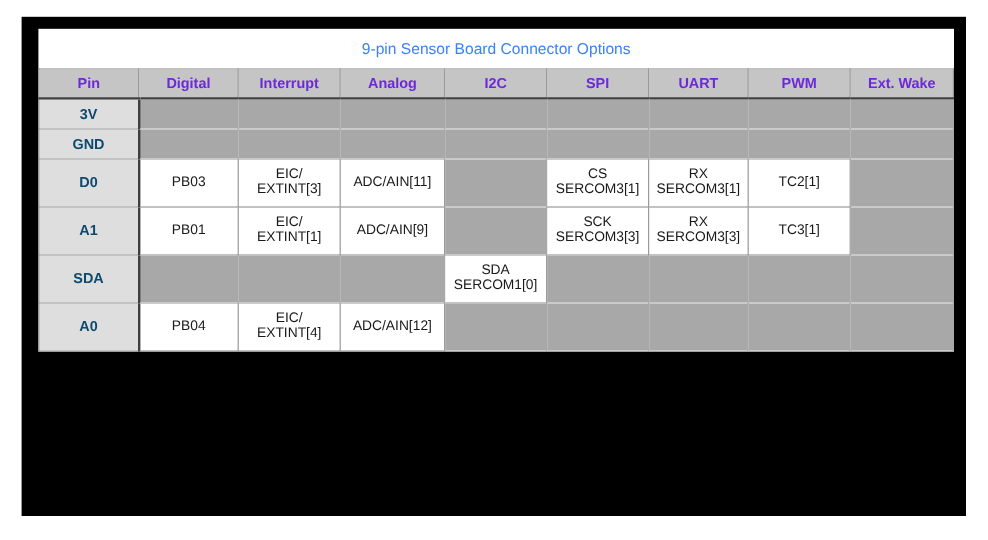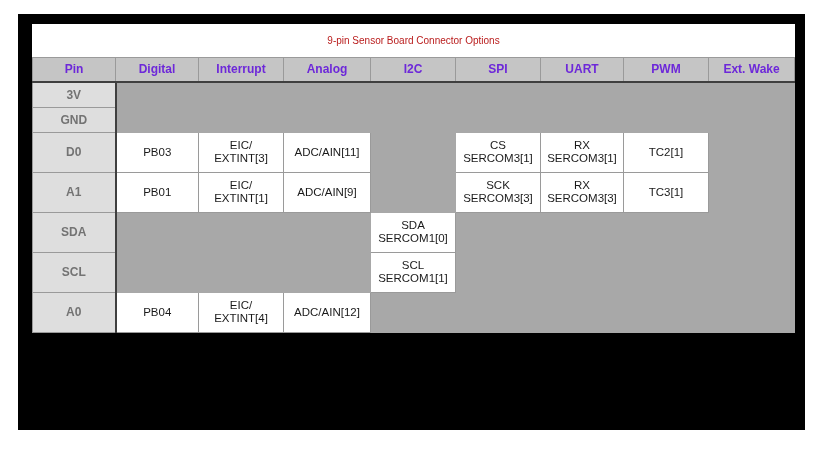--- a/index.html
+++ b/index.html
@@ -34,44 +34,44 @@
     text-align: center;
     vertical-align: middle;
     white-space: pre-line;
     overflow: hidden;
   }
   
   tr.title-row { height: 33px; }
   tr.title-row td {
     border: 0;
     background: #ffffff;
-    font-size: 10px;
+    font-size: 13px;
     font-weight: 400;
-    color: #b91c1c;
+    color: #3b82f6;
   }
   
   tr.head-row { height: 25px; }
   tr.head-row th {
     background: #c5c5c5;
     border: 1px solid #9a9a9a;
     border-bottom: 2px solid #3f3f3f;
     font-size: 12px;
     font-weight: 700;
     color: #6d28d9;
   }
   
   tr.r-short { height: 25px; }
   tr.r-tall  { height: 40px; }
   td.pin {
     background: #dedede;
     border: 1px solid #9a9a9a;
     border-right: 2px solid #3f3f3f;
     font-size: 12px;
     font-weight: 700;
-    color: #737373;
+    color: #0c4a6e;
   }
   td.c {
     background: #ffffff;
     border: 1px solid #9a9a9a;
     font-size: 11.5px;
     line-height: 13px;
     color: #1a1a1a;
   }
   td.e {
     background: #a8a8a8;
@@ -172,32 +172,20 @@
       <td class="e"></td>
       <td class="e"></td>
       <td class="c">SDA
 SERCOM1[0]</td>
       <td class="e"></td>
       <td class="e"></td>
       <td class="e"></td>
       <td class="e"></td>
     </tr>
 
-    <tr class="r-tall">
-      <td class="pin">SCL</td>
-      <td class="e"></td>
-      <td class="e"></td>
-      <td class="e"></td>
-      <td class="c">SCL
-SERCOM1[1]</td>
-      <td class="e"></td>
-      <td class="e"></td>
-      <td class="e"></td>
-      <td class="e"></td>
-    </tr>
 
     <tr class="r-tall">
       <td class="pin">A0</td>
       <td class="c">PB04</td>
       <td class="c">EIC/
 EXTINT[4]</td>
       <td class="c">ADC/AIN[12]</td>
       <td class="e"></td>
       <td class="e"></td>
       <td class="e"></td>

